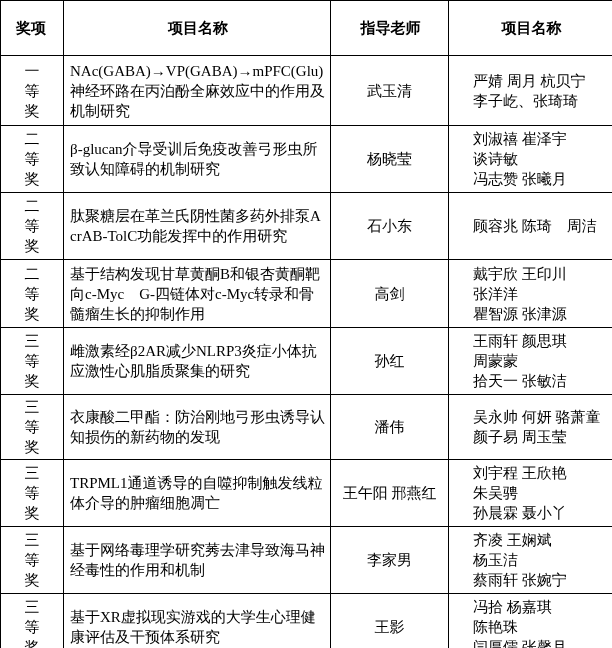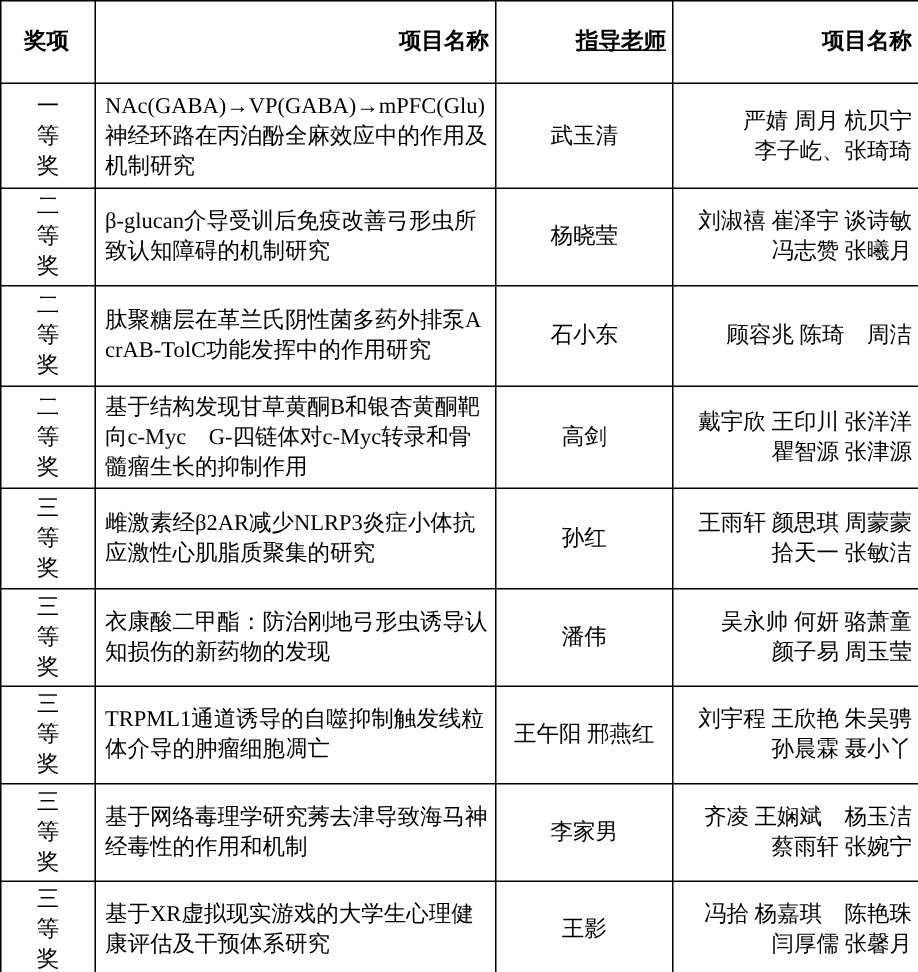--- a/index.html
+++ b/index.html
@@ -23,39 +23,39 @@
   .award-table td {
     border: 1px solid #000000;
     font-size: 15px;
     line-height: 20px;
     padding: 3px 4px;
     vertical-align: middle;
     overflow: hidden;
   }
   .award-table th {
     font-weight: bold;
-    text-align: right;
+    text-align: center;
     padding-left: 6px;
   }
   th.col-award { text-align: center; padding-left: 2px; }
-  th.col-advisor { text-align: right; text-decoration: underline; }
+  th.col-advisor { text-align: center; }
   td.award-cell { text-align: center; padding: 2px 18px; }
   td.advisor-cell { text-align: center; padding: 2px 2px; }
   td.project-cell {
     text-align: left;
     white-space: pre-line;
     word-break: break-all;
     padding-left: 6px;
     font-family: Liberation Serif, serif;
   }
   td.members-cell {
-    text-align: right;
+    text-align: left;
     white-space: pre-line;
     word-break: keep-all;
-    padding-left: 2px;
+    padding-left: 24px;
   }
 </style>
 </head>
 <body>
 
 <table class="award-table">
   <colgroup>
     <col style="width:63px">
     <col style="width:267px">
     <col style="width:118px">

